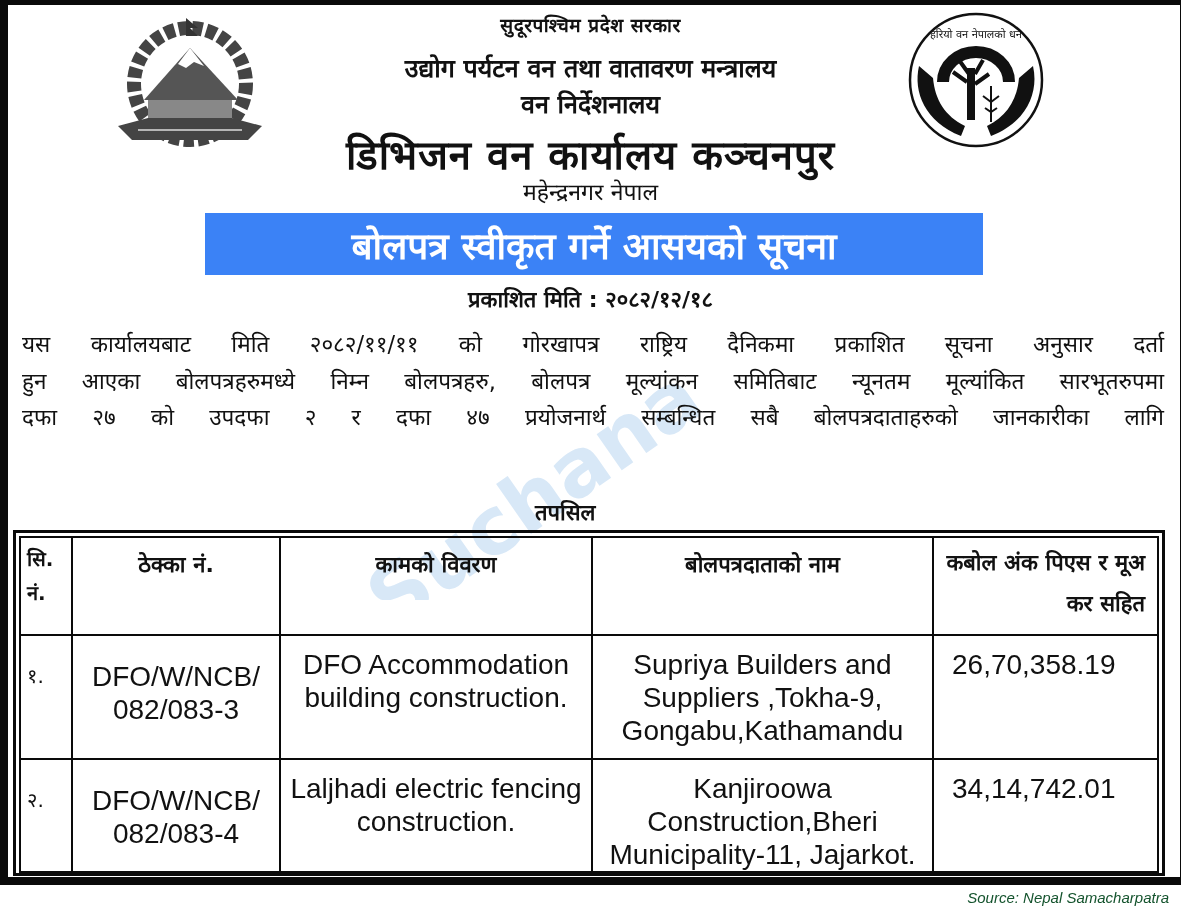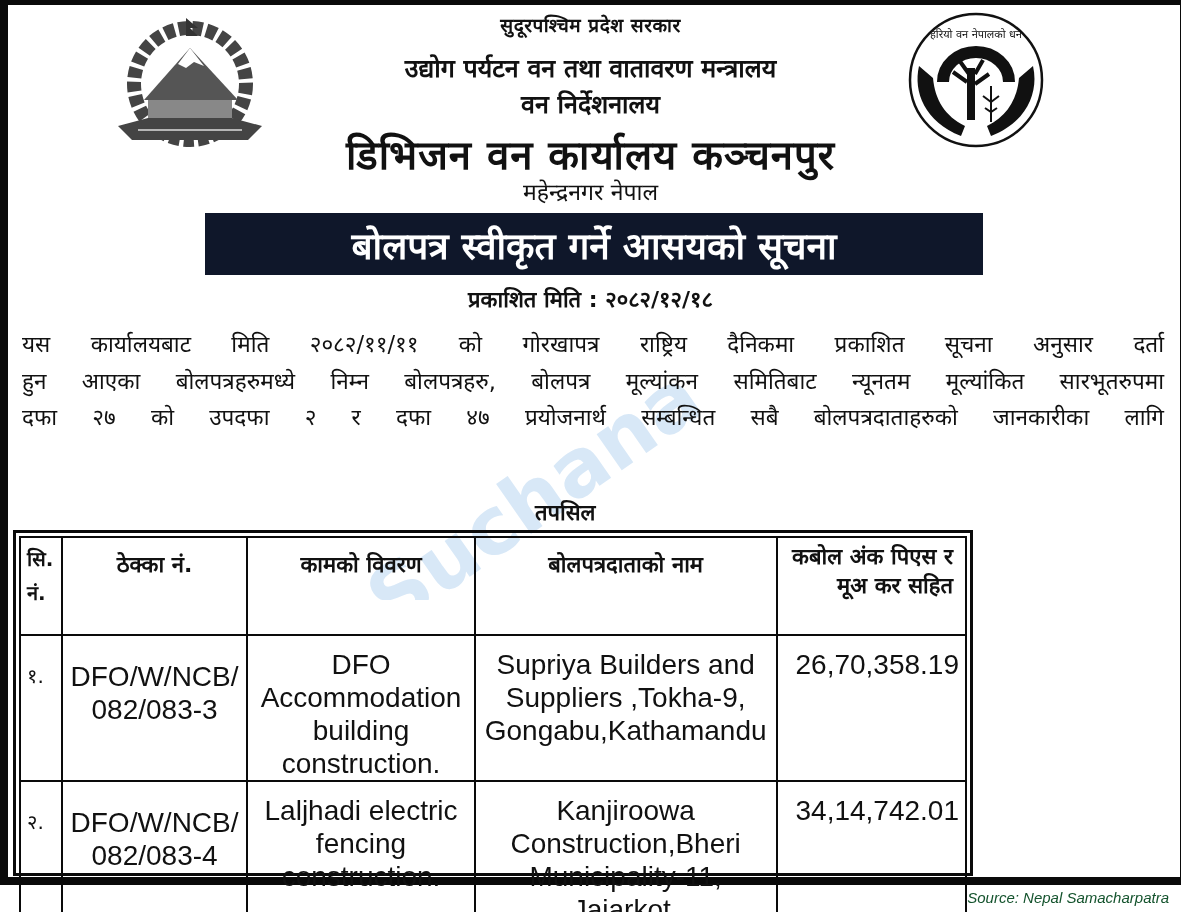--- a/index.html
+++ b/index.html
@@ -9,35 +9,35 @@
            border-left:8px solid #0a0a0a; border-top:5px solid #0a0a0a; border-right:7px solid #0a0a0a; border-bottom:8px solid #0a0a0a;
            box-sizing:content-box; background:#fff; }
   .emblem { position:absolute; left:108px; top:14px; width:164px; height:140px; }
   .forest-logo { position:absolute; left:903px; top:12px; width:146px; height:136px; }
   .hdr { position:absolute; left:0; width:1181px; text-align:center; white-space:nowrap; }
   .h1 { top:12px; font-size:19px; font-weight:bold; letter-spacing:0.5px; }
   .h2 { top:50px; font-size:25px; font-weight:bold; }
   .h3 { top:86px; font-size:25px; font-weight:bold; }
   .h4 { top:126px; font-size:40px; font-weight:bold; letter-spacing:1px; }
   .h5 { top:175px; font-size:23px; }
-  .banner { position:absolute; left:205px; top:213px; width:778px; height:62px; background:#0f172a;
+  .banner { position:absolute; left:205px; top:213px; width:778px; height:62px; background:#3b82f6;
             color:#fff; font-size:37px; font-weight:bold; display:flex; align-items:center; justify-content:center; white-space:nowrap; }
   .pubdate { position:absolute; left:0; width:1181px; top:283px; text-align:center; font-size:22px; font-weight:bold; }
   .body-text { position:absolute; left:22px; top:326px; width:1142px; font-size:22.5px; line-height:36.5px; text-align:justify; text-align-last:justify; }
   .body-text .line { display:block; white-space:nowrap; text-align:justify; text-align-last:justify; }
   .body-text .line.last { text-align-last:left; }
   .tapasil { position:absolute; left:535px; top:496px; font-size:22px; font-weight:bold; }
-  .tbl-wrap { position:absolute; left:13px; top:530px; width:960px; height:346px; border:3px solid #0a0a0a; box-sizing:border-box; padding:3px; }
+  .tbl-wrap { position:absolute; left:13px; top:530px; width:1152px; height:346px; border:3px solid #0a0a0a; box-sizing:border-box; padding:3px; }
   table { width:100%; height:100%; border-collapse:collapse; }
   td, th { border:2px solid #0a0a0a; vertical-align:top; }
   th { font-weight:bold; font-size:22px; height:86px; padding:10px 6px 0 6px; }
   td { font-family:"Liberation Sans", sans-serif; font-size:28px; line-height:33px; text-align:center; padding:12px 6px 0 6px; }
   td.sn, th.sn { text-align:left; font-family:"DejaVu Sans", sans-serif; font-size:20px; }
   td.amt { text-align:left; padding-left:18px; }
-  th.amt { text-align:right; padding-right:12px; line-height:29px; padding-top:4px; }
+  th.amt { text-align:right; padding-right:12px; line-height:41px; padding-top:4px; }
   .source { position:absolute; right:12px; top:889px; font-family:"Liberation Sans", sans-serif; font-style:italic; font-size:15px; color:#14532d; }
   .wm { position:absolute; pointer-events:none; }
 </style>
 </head>
 <body>
 
 <div class="frame"></div>
 
 <svg class="wm" style="left:300px;top:340px" width="400" height="260" viewBox="0 0 400 260">
   <text x="20" y="200" font-family="DejaVu Sans, sans-serif" font-size="80" font-weight="bold" fill="#d8e8f7" transform="rotate(-35 200 130)">Suchana</text>

